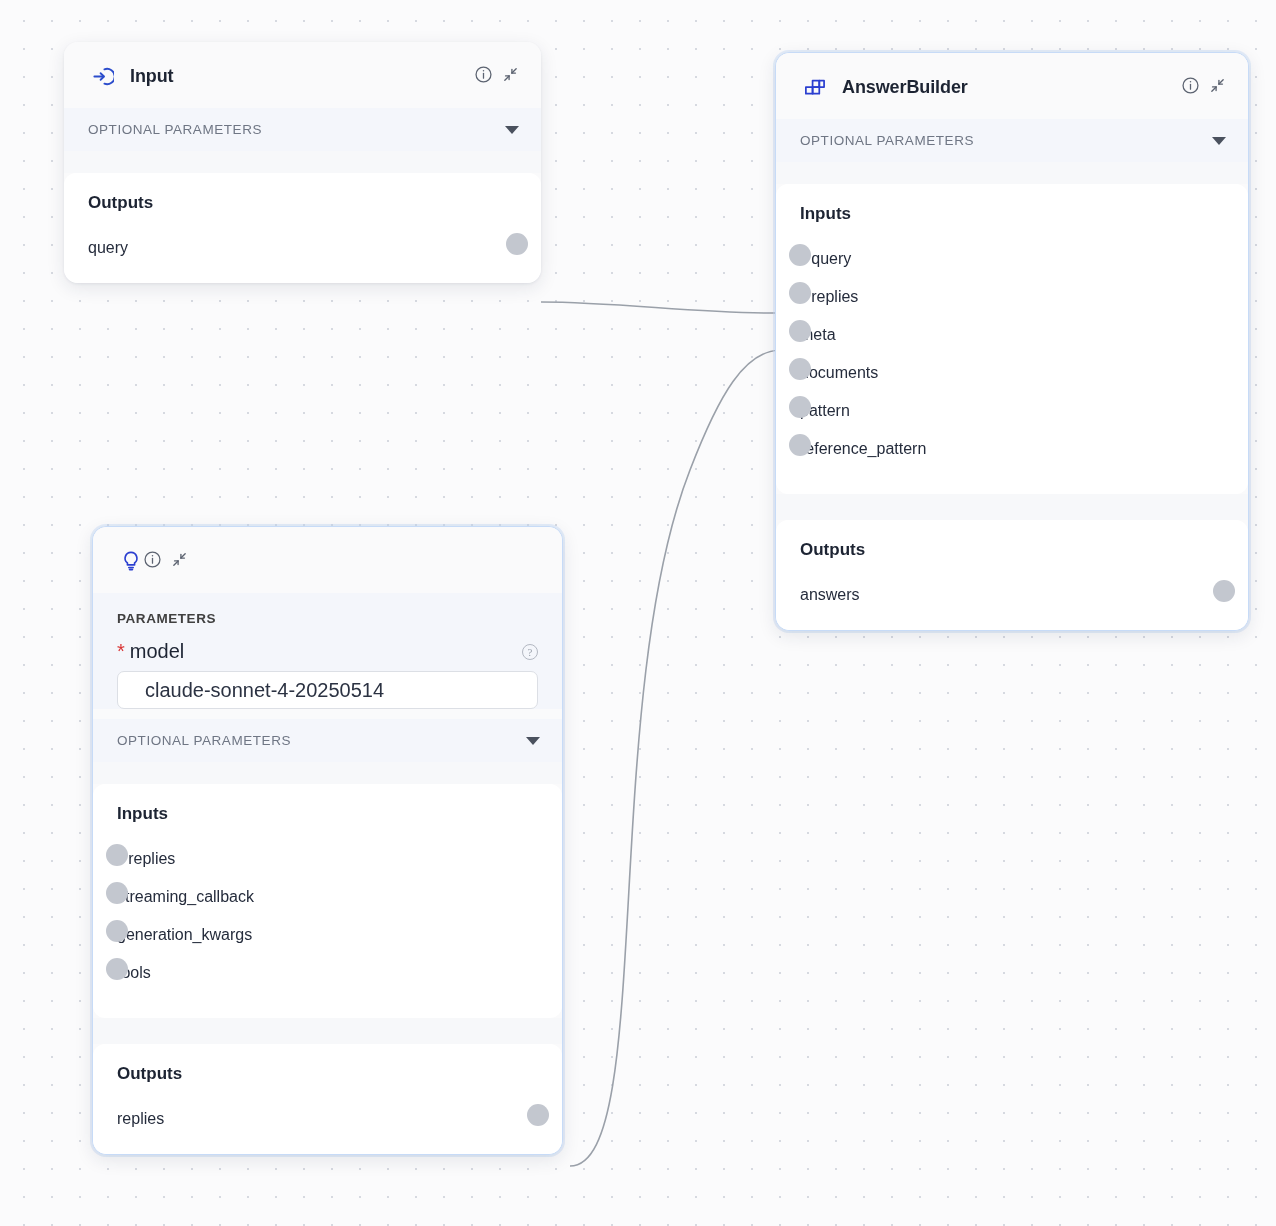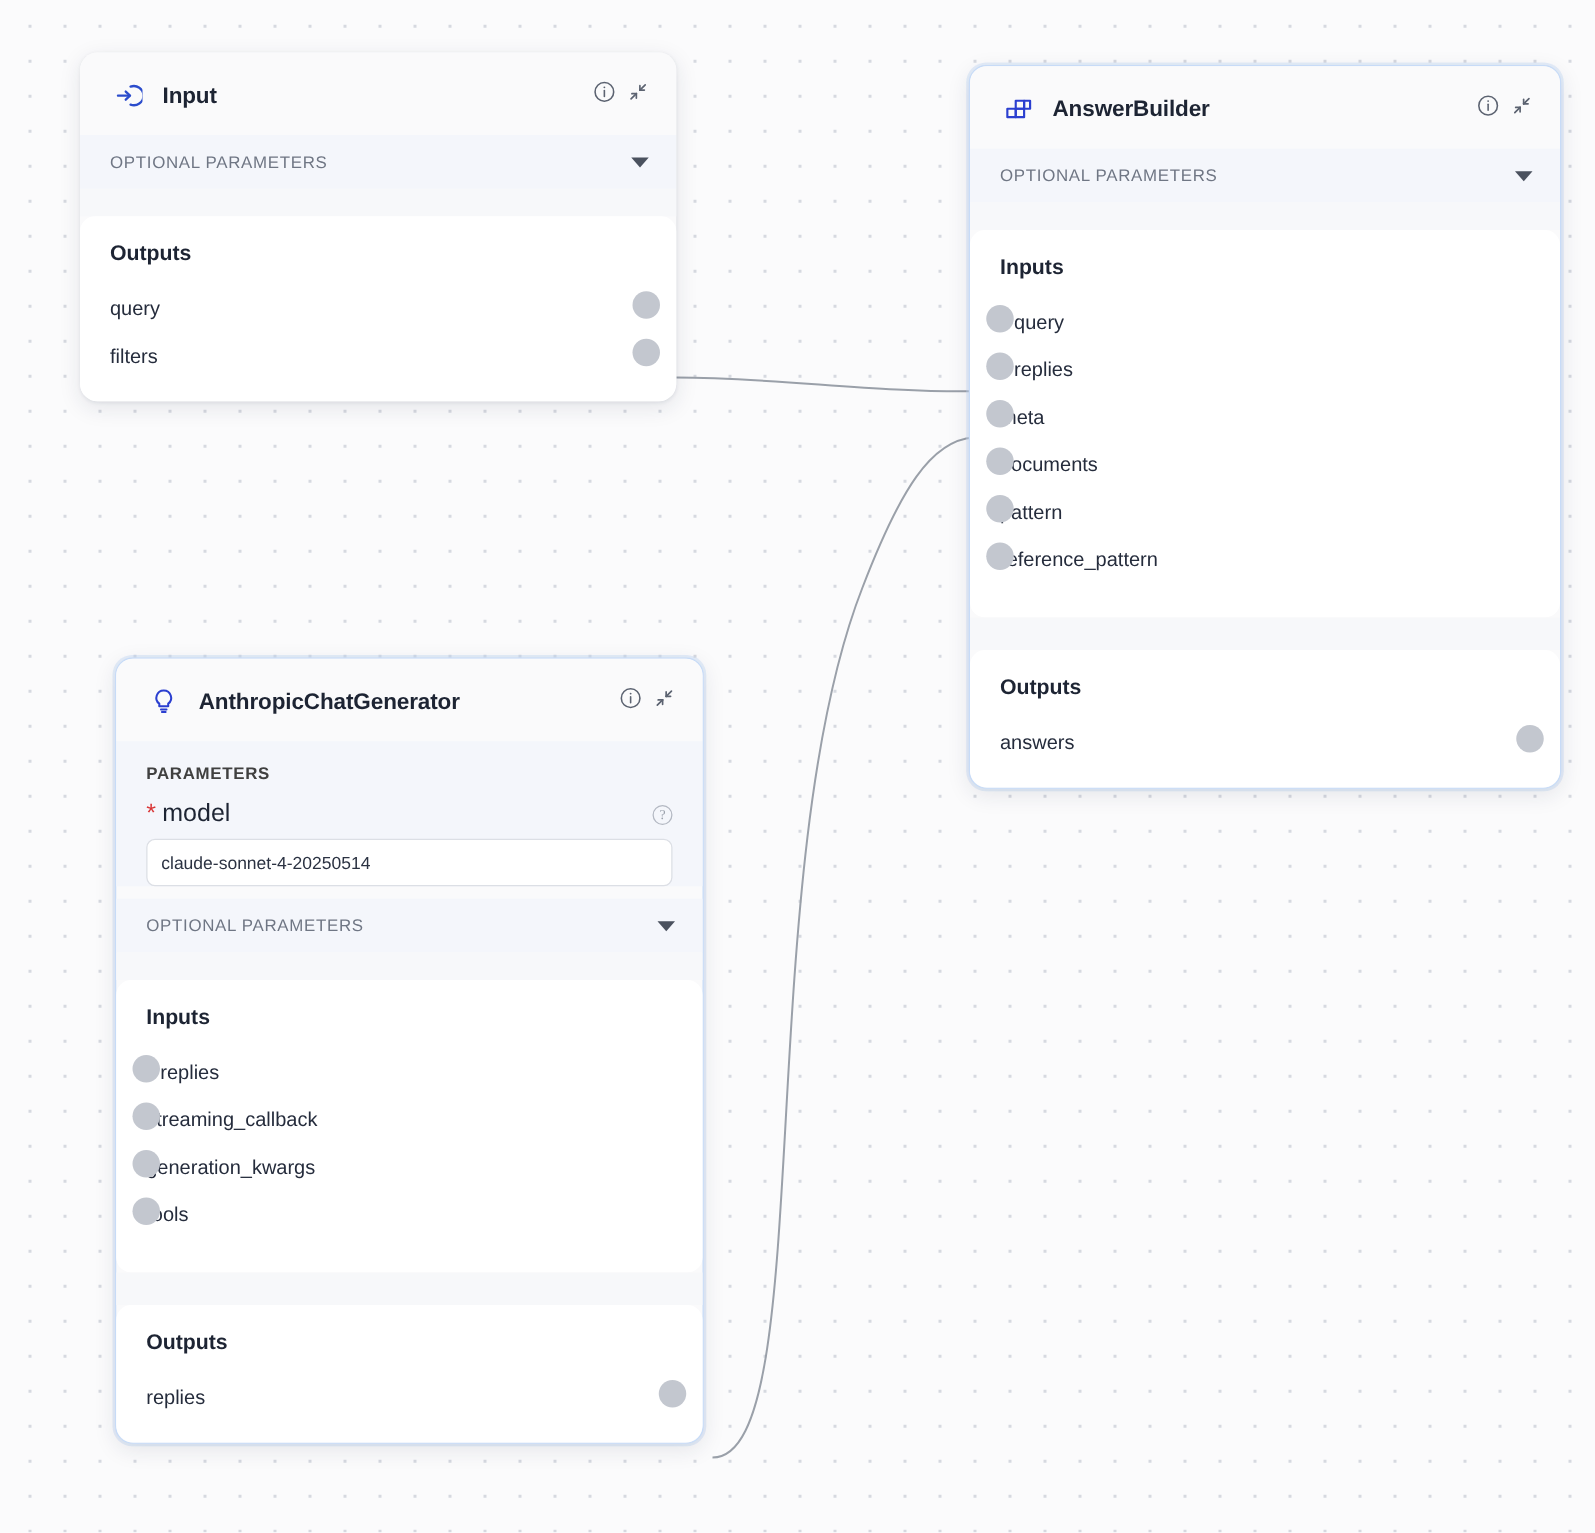--- a/index.html
+++ b/index.html
@@ -129,23 +129,23 @@
     line-height: 14px;
     text-align: center;
     font-family: "Liberation Serif", serif;
   }
   .text-input {
     width: 100%;
     height: 38px;
     border: 1px solid #dcdfe5;
     border-radius: 7px;
     background: #ffffff;
-    font-size: 14px;
+    font-size: 20px;
     color: #2b3242;
-    padding: 0 11px;
+    padding: 0 27px;
     line-height: 36px;
     margin-bottom: 10px;
     white-space: nowrap;
     overflow: hidden;
   }
 
   
   .strip { height: 22px; background: #f7f8fa; }
   .strip.tall { height: 26px; }
 
@@ -230,24 +230,20 @@
       <span class="caret"></span>
     </div>
 
     <div class="strip"></div>
 
     <div class="io-card last">
       <div class="io-title">Outputs</div>
 
       <div class="io-row">
         <span>query</span>
-        <span class="handle right" style="top:4px;"></span>
-      </div>
-      <div class="io-row">
-        <span>filters</span>
         <span class="handle right" style="top:4px;"></span>
       </div>
     </div>
   </div>
 
   <div class="node selected" id="node-answerbuilder" style="left:775px; top:52px; width:474px;">
 
     <div class="node-header">
       <span class="node-icon">
         <svg width="23" height="23" viewBox="0 0 24 24" fill="none" stroke="#2b3fd0" stroke-width="1.8" stroke-linejoin="round">
@@ -329,21 +325,20 @@
   <div class="node selected" id="node-anthropicchatgenerator" style="left:92px; top:526px; width:471px;">
 
     <div class="node-header">
       <span class="node-icon">
         <svg width="22" height="22" viewBox="0 0 24 24" fill="none" stroke="#2b3fd0" stroke-width="1.8" stroke-linecap="round" stroke-linejoin="round">
           <path d="M12 2.6 a6.4 6.4 0 0 0 -3.9 11.5 v2.2 h7.8 v-2.2 A6.4 6.4 0 0 0 12 2.6z"></path>
           <path d="M9.6 19.2 h4.8"></path>
           <path d="M10.4 21.4 h3.2"></path>
         </svg>
       </span>
-      <span class="node-title">AnthropicChatGenerator</span>
       <span class="header-actions">
         <span>
           <svg width="19" height="19" viewBox="0 0 24 24" fill="none" stroke="#5c6371" stroke-width="1.6">
             <circle cx="12" cy="12" r="9.4"></circle>
             <path d="M12 10.7 v6" stroke-linecap="round"></path>
             <circle cx="12" cy="7.4" r="0.95" fill="#5c6371" stroke="none"></circle>
           </svg>
         </span>
         <span>
           <svg width="17" height="17" viewBox="0 0 24 24" fill="none" stroke="#5c6371" stroke-width="1.9" stroke-linecap="round" stroke-linejoin="round">

